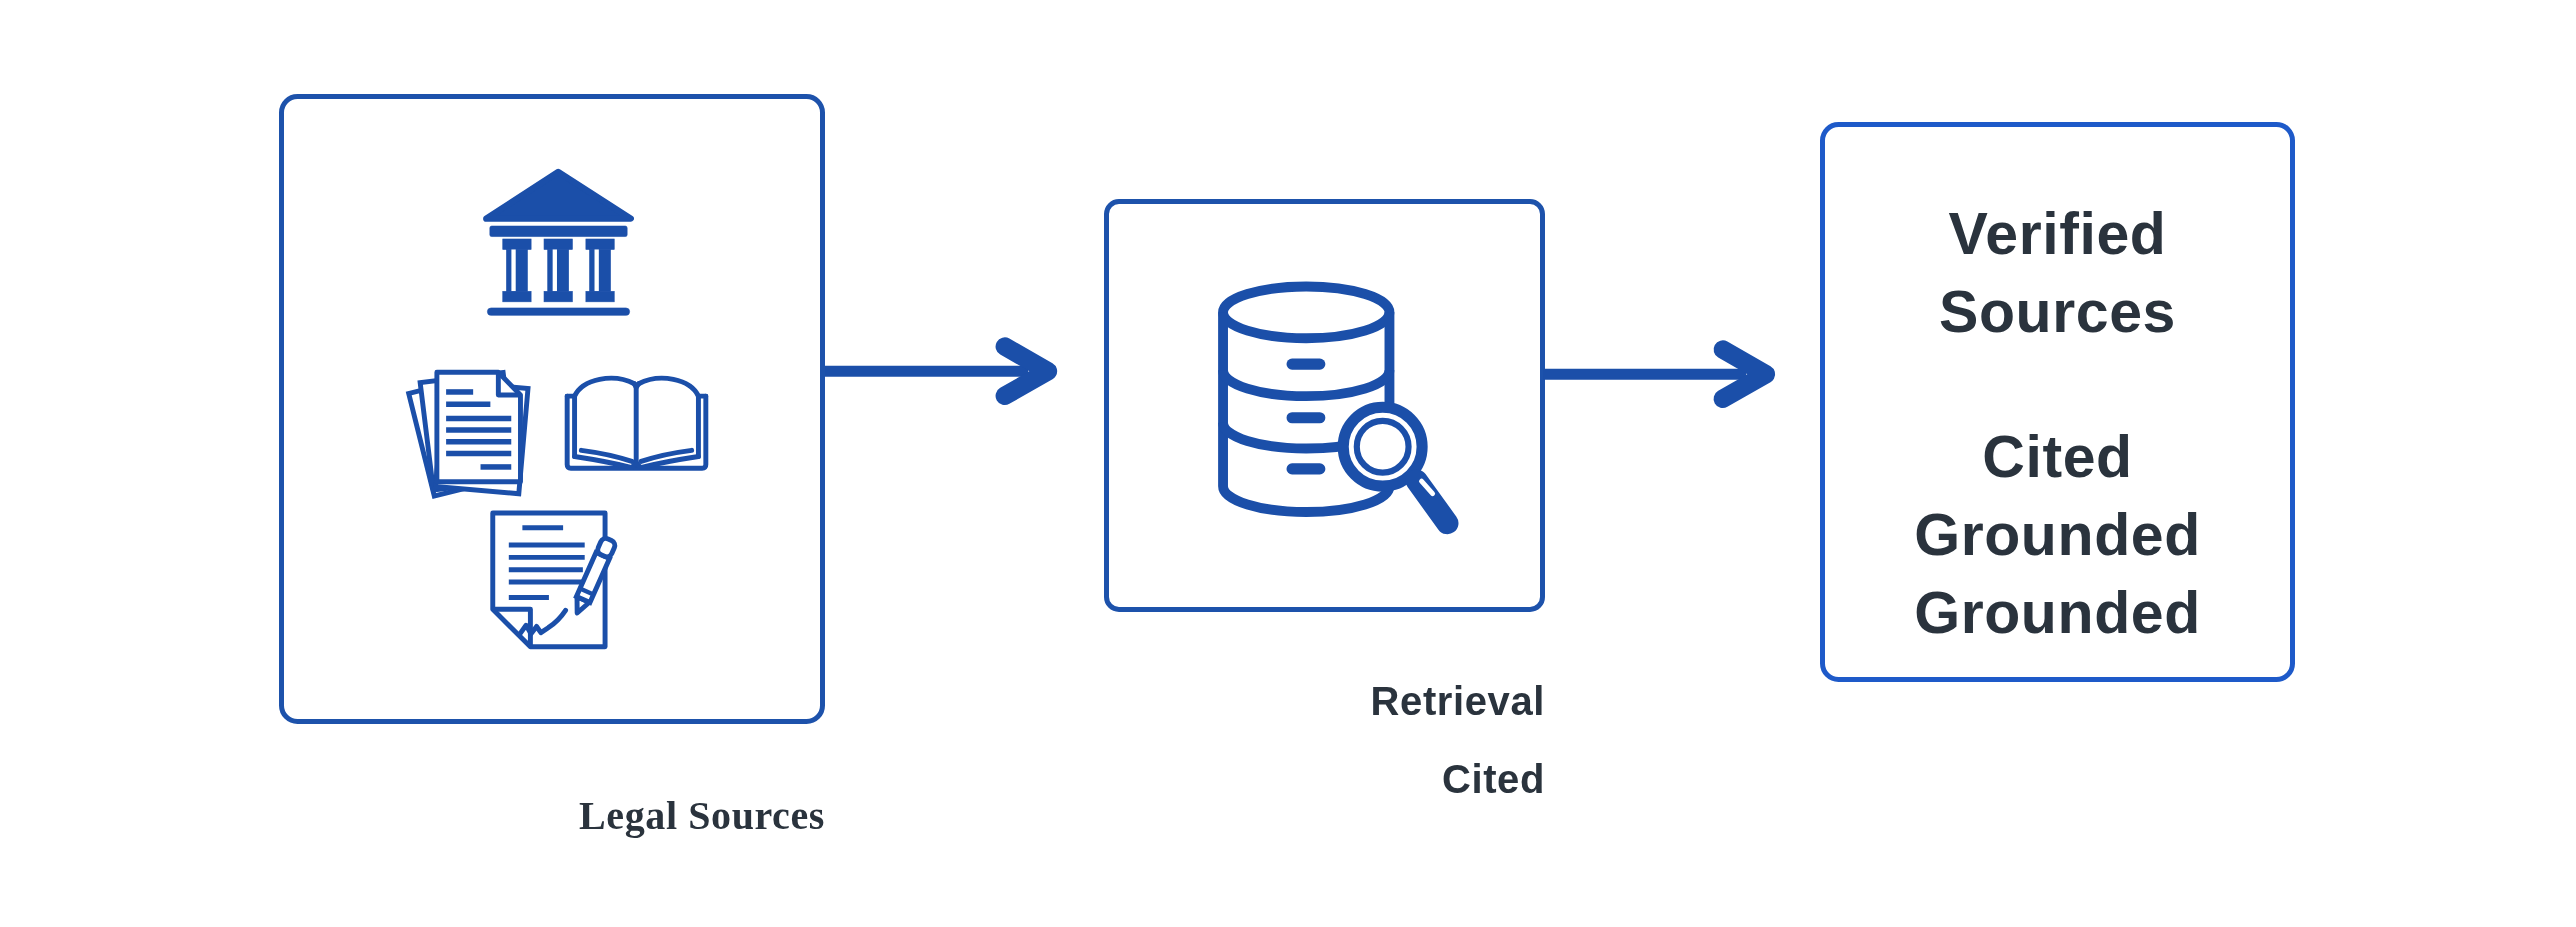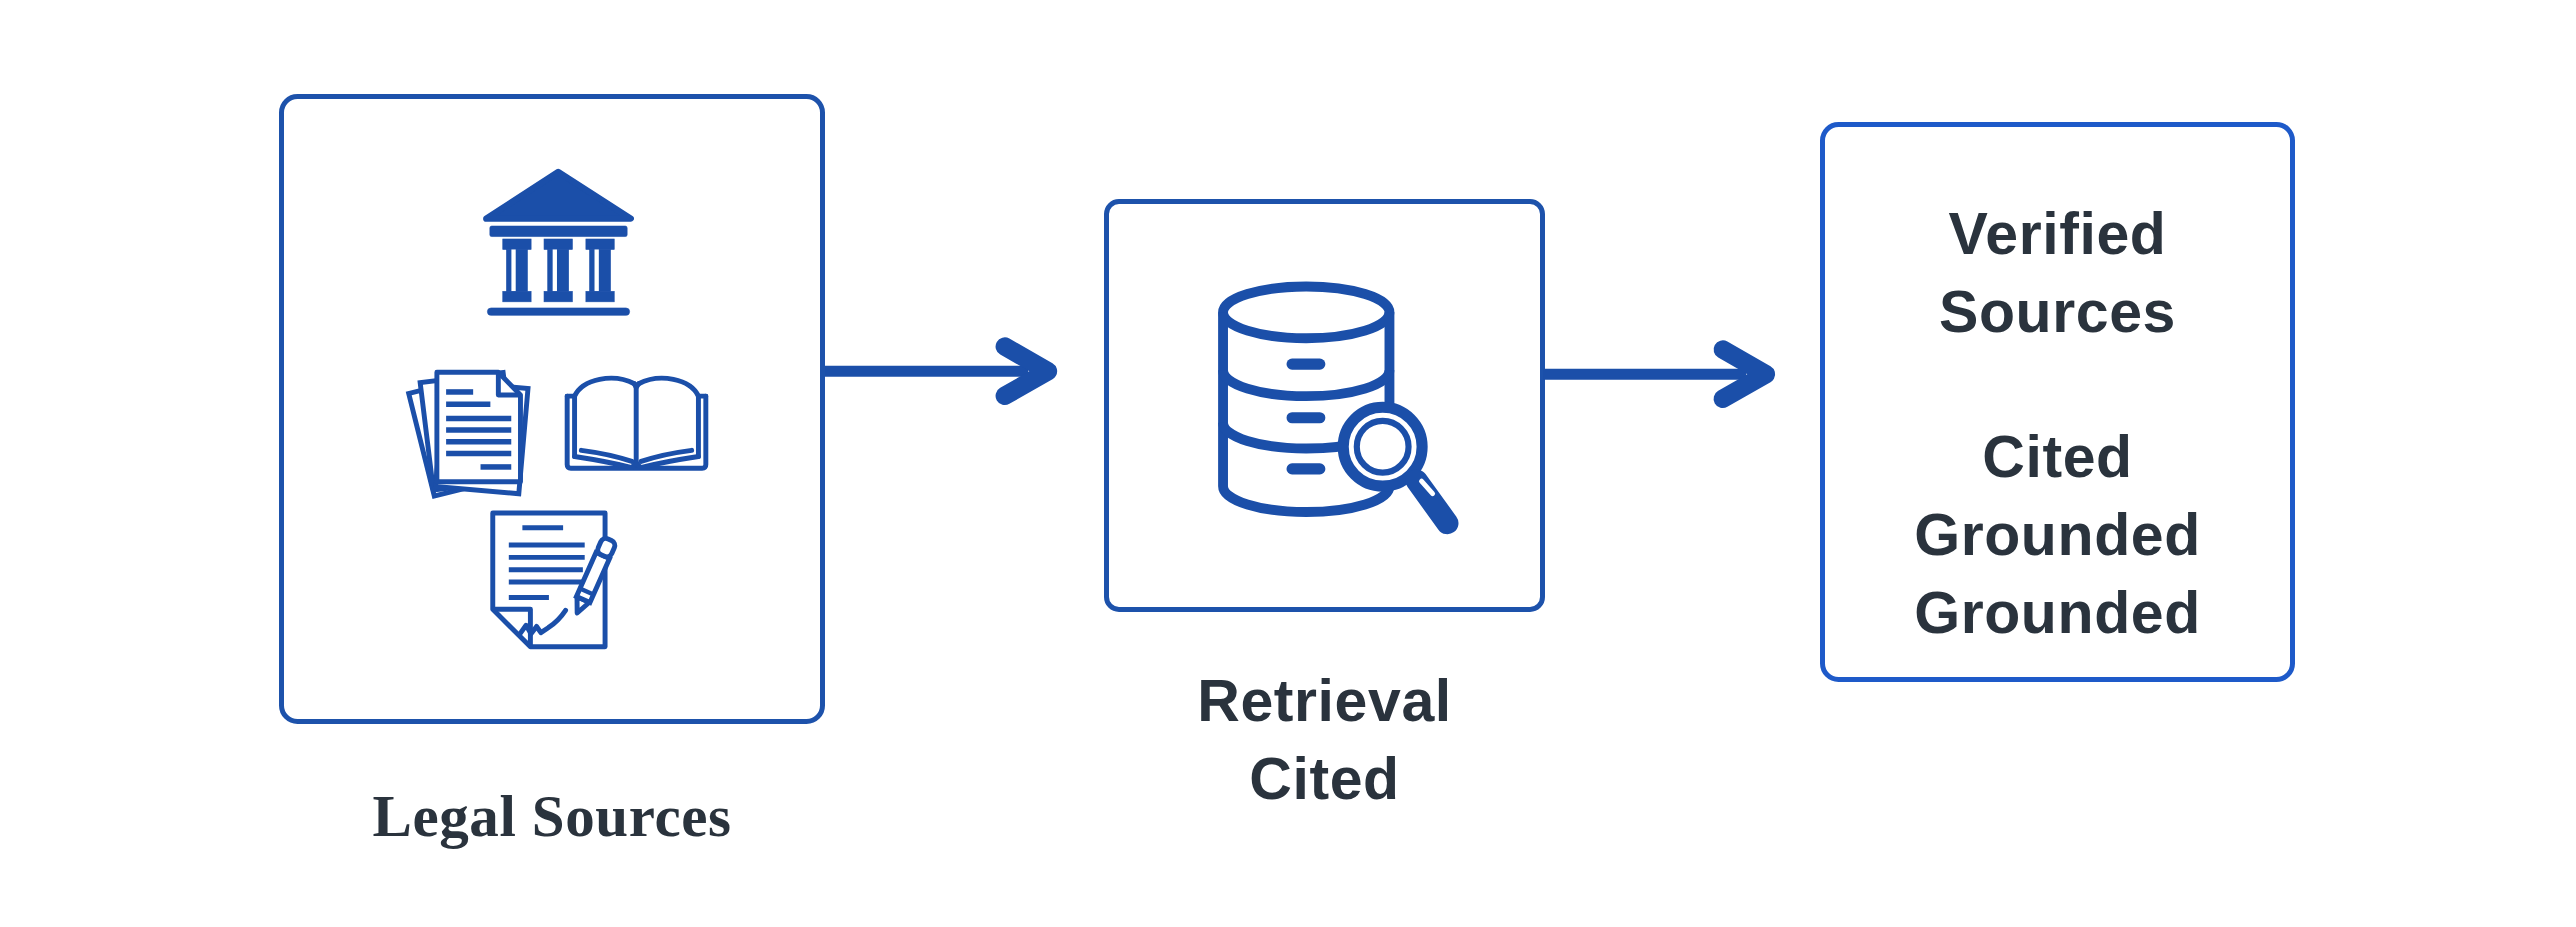--- a/index.html
+++ b/index.html
@@ -32,23 +32,23 @@
     padding-top:68px;
   }
   .icon{position:absolute;overflow:visible;}
   .icon-bank{left:480px;top:168px;}
   .icon-docs{left:408px;top:360px;}
   .icon-book{left:564px;top:369px;}
   .icon-contract{left:484px;top:508px;}
   .icon-db{left:1218px;top:284px;}
   .node-label{
     position:absolute;
-    text-align:center;
+    text-align:right;
     font-weight:700;
-    font-size:59px;
+    font-size:40px;
     line-height:78px;
     color:var(--label-text);
     letter-spacing:0.6px;
   }
   .label-legal{left:279px;top:777px;width:546px;font-family:Liberation Serif, serif;}
   .label-retrieval{left:1104px;top:662px;width:441px;}
   .label-line{display:block;}
   .outputs-text{
     font-weight:700;
     font-size:59px;

